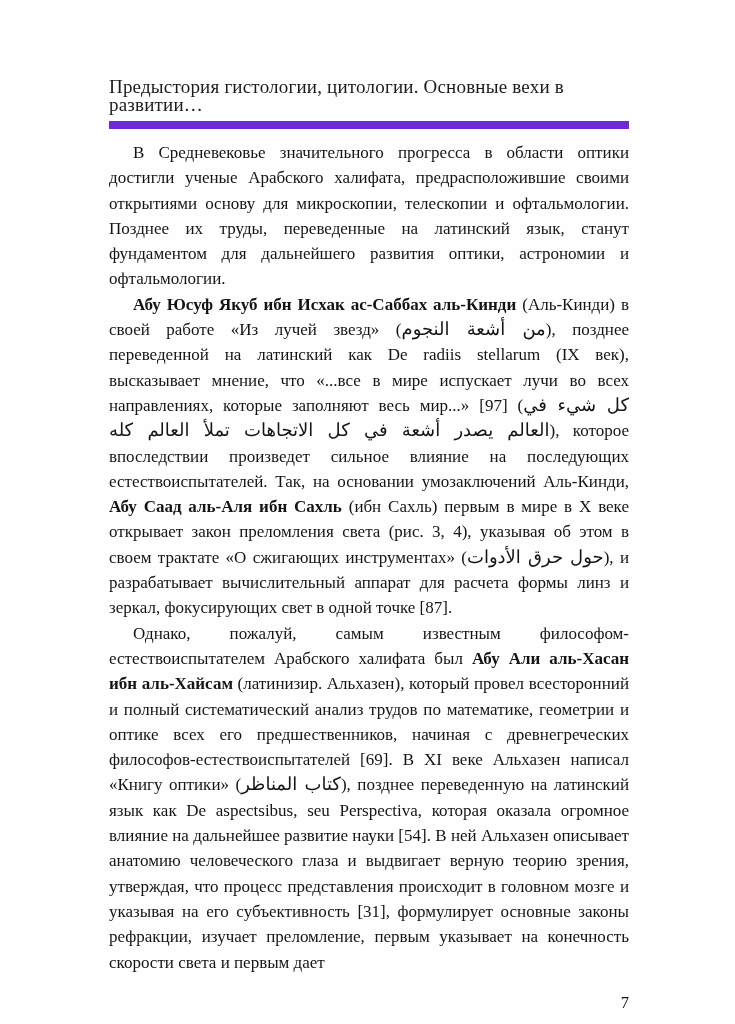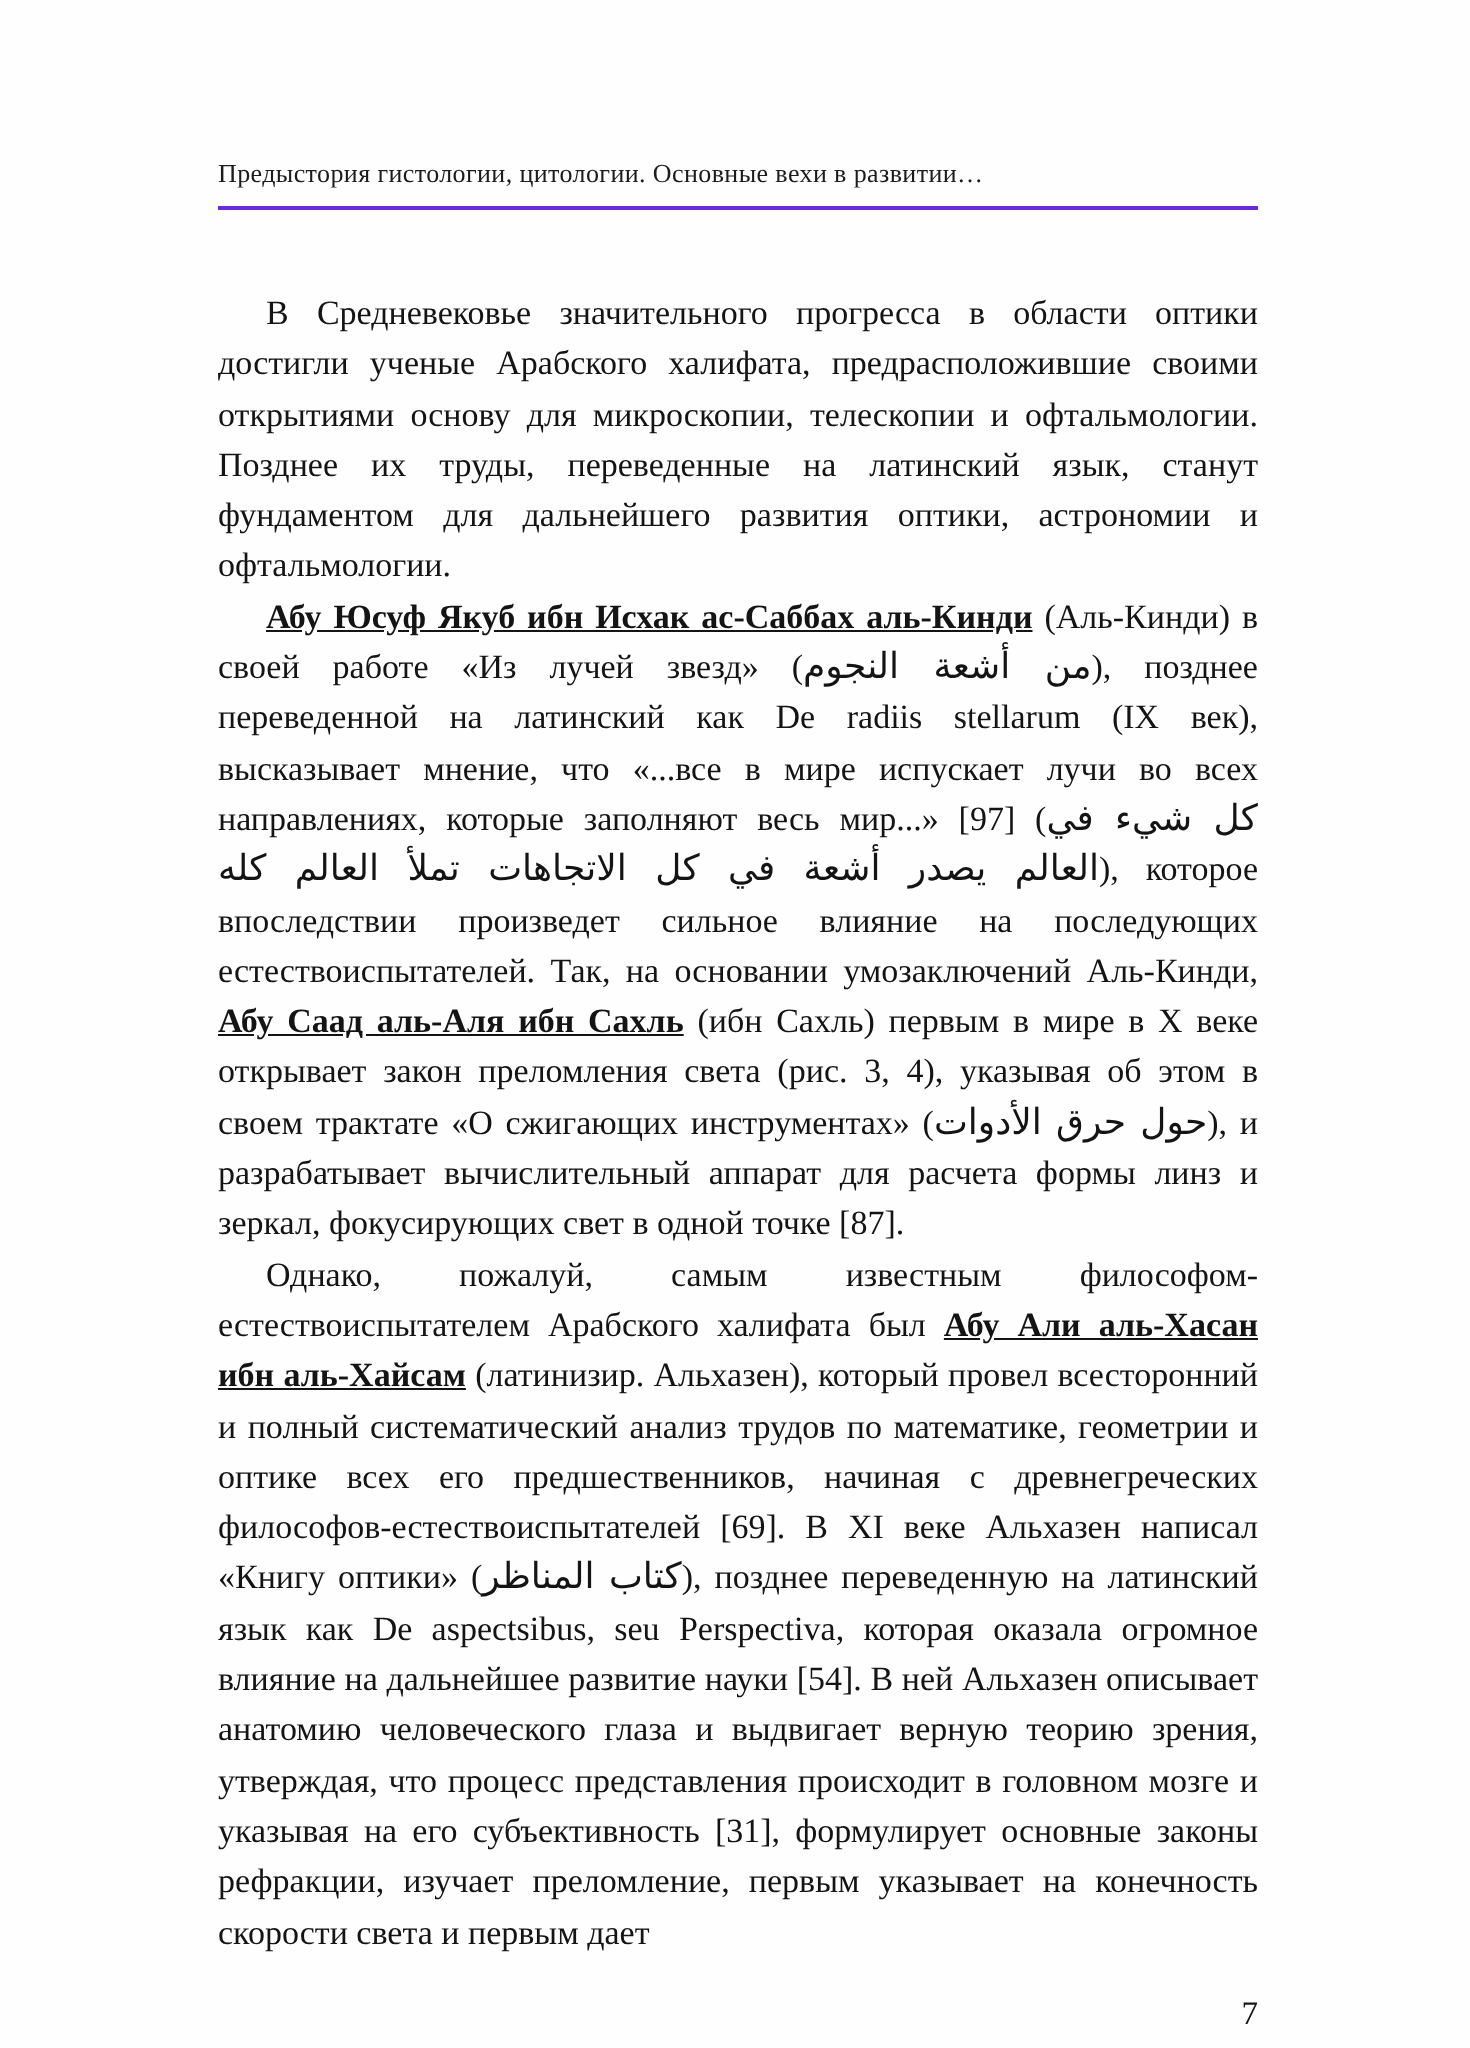--- a/index.html
+++ b/index.html
@@ -15,40 +15,40 @@
     background: #fefefe;
     overflow: hidden;
   }
   .content-column {
     position: absolute;
     left: 109px;
     top: 78px;
     width: 520px;
   }
   .running-header {
-    font-size: 13px;
+    font-size: 19px;
     line-height: 18px;
     letter-spacing: 0.2px;
     padding-bottom: 7px;
-    border-bottom: 2px solid #6d28d9;
+    border-bottom: 8px solid #6d28d9;
     color: #1c1c1c;
   }
   .body-text {
-    margin-top: 39px;
+    margin-top: 11px;
     font-size: 17px;
     line-height: 25.3px;
     text-align: justify;
     color: #141414;
   }
   .para {
     text-indent: 24px;
     margin: 0;
   }
   .run-n { font-weight: normal; font-style: normal; }
-  .run-b { font-weight: bold; font-style: normal; text-decoration: underline; }
+  .run-b { font-weight: bold; font-style: normal; }
   .run-i { }
   .run-ar {
     font-family: Liberation Sans, sans-serif;
     font-size: 18px;
     unicode-bidi: embed;
   }
   .page-number {
     margin-top: 18px;
     text-align: right;
     font-size: 16.5px;

